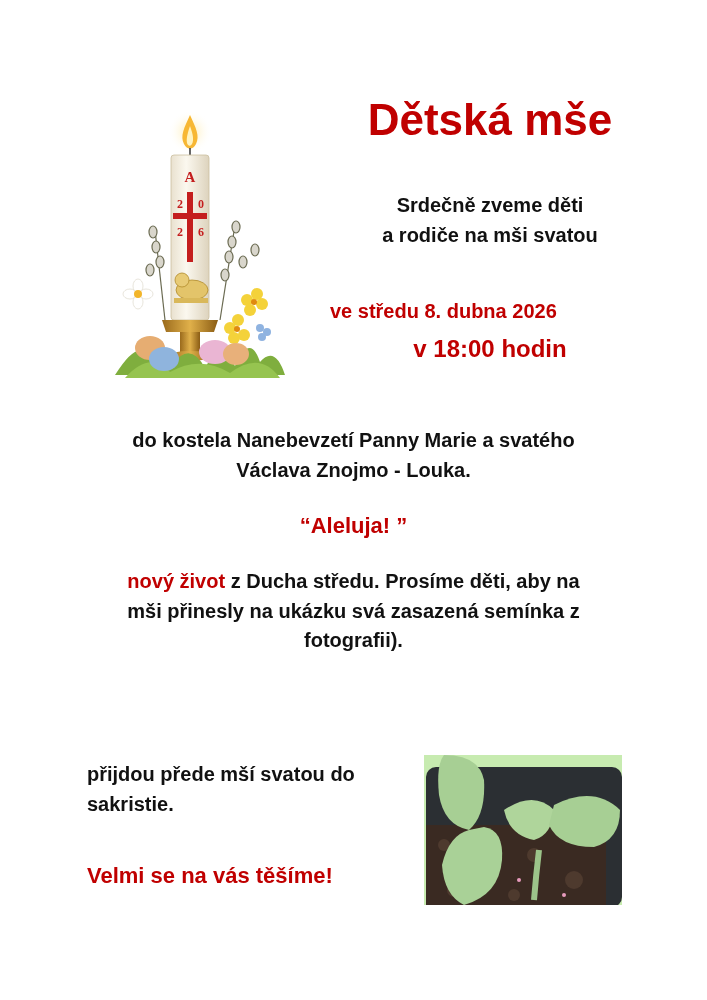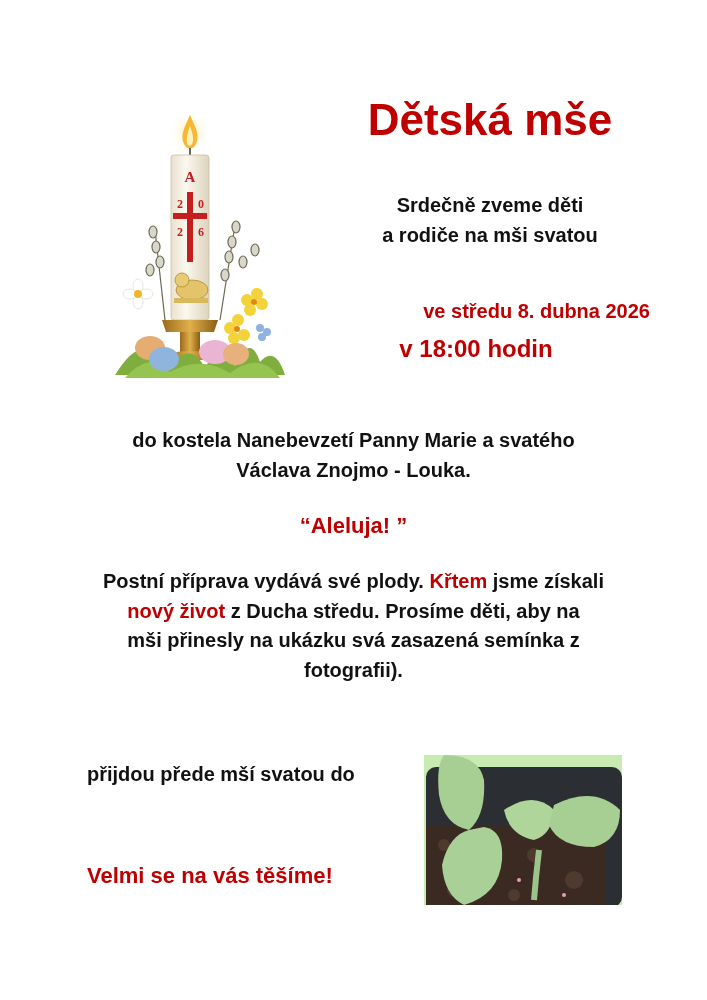--- a/index.html
+++ b/index.html
@@ -2,22 +2,22 @@
 <html><head>
 <meta charset="utf-8">
 <style>
   html, body { margin: 0; padding: 0; background: #ffffff; }
   body { width: 707px; height: 1000px; position: relative; overflow: hidden;
          font-family: "Liberation Sans", sans-serif; font-weight: bold; color: #111; }
   .abs { position: absolute; }
   .red { color: #c00000; }
   .title { left: 330px; top: 92px; width: 320px; font-size: 44px; line-height: 56px; text-align:center; color:#c00000; }
   .invite { left: 330px; top: 190px; width: 320px; font-size: 20px; line-height: 30px; text-align:center; }
-  .date { left: 330px; top: 296px; width: 320px; font-size: 20px; line-height: 30px; text-align:right; color:#c00000; }
-  .time { left: 316px; top: 333px; width: 320px; font-size: 24px; line-height: 32px; text-align:center; color:#c00000; }
+  .date { left: 330px; top: 296px; width: 320px; font-size: 20px; line-height: 30px; text-align:left; color:#c00000; }
+  .time { left: 330px; top: 333px; width: 320px; font-size: 24px; line-height: 32px; text-align:center; color:#c00000; }
   .church { left: 60px; top: 425px; width: 587px; font-size: 20px; line-height: 30px; text-align:center; }
   .alleluia { left: 60px; top: 511px; width: 587px; font-size: 22px; line-height: 30px; text-align:center; color:#c00000; }
   .para { left: 60px; top: 567px; width: 587px; font-size: 20px; line-height: 29.5px; text-align:center; }
   .servers { left: 87px; top: 760px; width: 320px; font-size: 20px; line-height: 29.5px; }
   .closing { left: 87px; top: 861px; width: 320px; font-size: 22px; line-height: 30px; color:#c00000; }
   .candle-art { left: 110px; top: 110px; width: 180px; height: 275px; }
   .photo { left: 424px; top: 755px; width: 198px; height: 150px; overflow: hidden; background:#c6ebb0; }
 </style>
 </head>
 <body>
@@ -123,28 +123,28 @@
 <div class="abs time">v 18:00 hodin</div>
 
 <div class="abs church">
   <div>do kostela Nanebevzetí Panny Marie a svatého</div>
   <div>Václava Znojmo - Louka.</div>
 </div>
 
 <div class="abs alleluia">“Aleluja! ”</div>
 
 <div class="abs para">
-  <div><span>Postní příprava vydává své plody. </span><span class="red">Křtem</span><span> jsme získali</span></div>
   <div><span class="red">nový život</span><span> z Ducha středu. Prosíme děti, aby na</span></div>
   <div>mši přinesly na ukázku svá zasazená semínka z</div>
   <div>fotografii).</div>
 </div>
 
 <div class="abs servers">
   <div>přijdou přede mší svatou do</div>
+  <div>sakristie.</div>
 </div>
 
 <div class="abs closing">Velmi se na vás těšíme!</div>
 
 <div class="abs photo">
   <svg width="198" height="150" viewBox="0 0 198 150">
     <rect x="0" y="0" width="198" height="150" fill="#c7ebb0"></rect>
     <rect x="2" y="12" width="196" height="140" rx="10" fill="#2b2f33"></rect>
     <rect x="2" y="70" width="180" height="80" fill="#3a2a22"></rect>
     <g fill="#4e3a2e">

